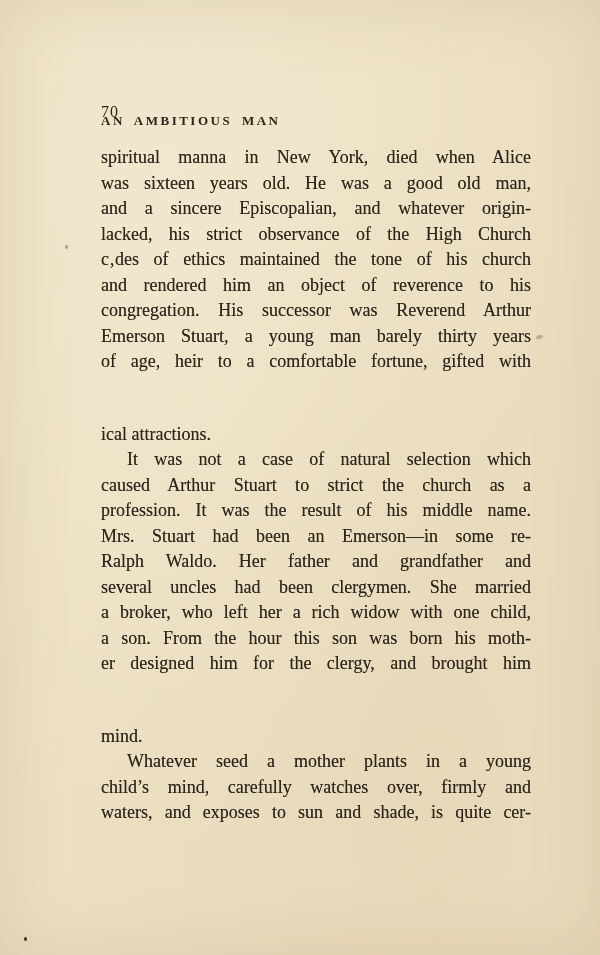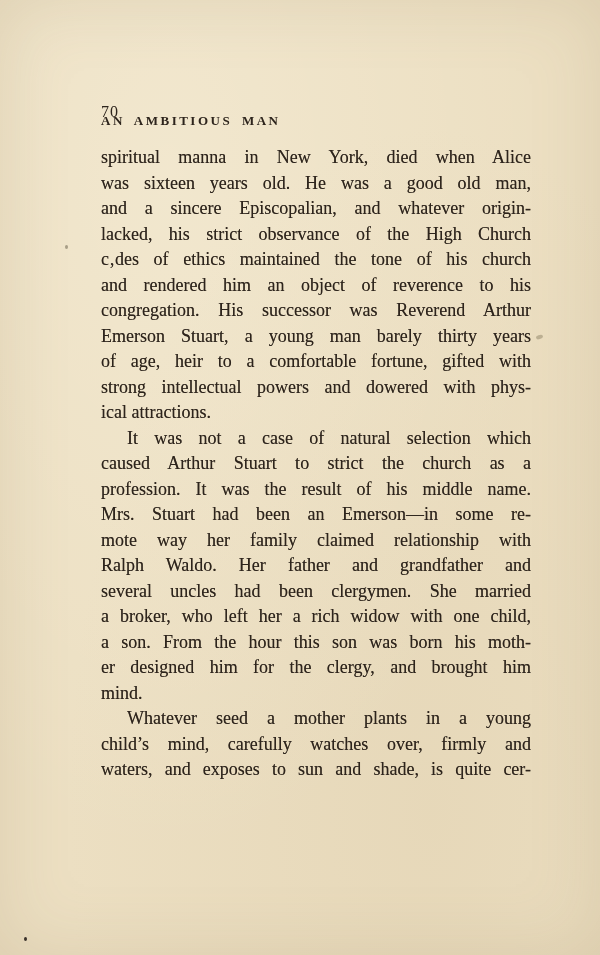--- a/index.html
+++ b/index.html
@@ -48,20 +48,21 @@
     font-size:18px;
     line-height:25.5px;
     height:25.5px;
     white-space:normal;
     text-align:justify;
     text-align-last:justify;
     text-shadow:0 0 0.5px rgba(45,36,28,0.55);
   }
   .line.last{
     text-align-last:left;
+    margin-top:47px;
   }
   .line.indent{
     text-indent:26px;
   }
   .paper-speck{
     position:absolute;
     border-radius:50%;
   }
   .speck-left-margin{
     left:65px; top:245px; width:3px; height:4px;
@@ -91,27 +92,25 @@
   <div class="text-block">
       <div class="line">spiritual manna in New York, died when Alice</div>
       <div class="line">was sixteen years old. He was a good old man,</div>
       <div class="line">and a sincere Episcopalian, and whatever origin-</div>
       <div class="line">lacked, his strict observance of the High Church</div>
       <div class="line">c‚des of ethics maintained the tone of his church</div>
       <div class="line">and rendered him an object of reverence to his</div>
       <div class="line">congregation. His successor was Reverend Arthur</div>
       <div class="line">Emerson Stuart, a young man barely thirty years</div>
       <div class="line">of age, heir to a comfortable fortune, gifted with</div>
-      <div class="line">strong intellectual powers and dowered with phys-</div>
       <div class="line last">ical attractions.</div>
       <div class="line indent">It was not a case of natural selection which</div>
       <div class="line">caused Arthur Stuart to strict the church as a</div>
       <div class="line">profession. It was the result of his middle name.</div>
       <div class="line">Mrs. Stuart had been an Emerson—in some re-</div>
-      <div class="line">mote way her family claimed relationship with</div>
       <div class="line">Ralph Waldo. Her father and grandfather and</div>
       <div class="line">several uncles had been clergymen. She married</div>
       <div class="line">a broker, who left her a rich widow with one child,</div>
       <div class="line">a son. From the hour this son was born his moth-</div>
       <div class="line">er designed him for the clergy, and brought him</div>
       <div class="line last">mind.</div>
       <div class="line indent">Whatever seed a mother plants in a young</div>
       <div class="line">child’s mind, carefully watches over, firmly and</div>
       <div class="line">waters, and exposes to sun and shade, is quite cer-</div>
     </div>

